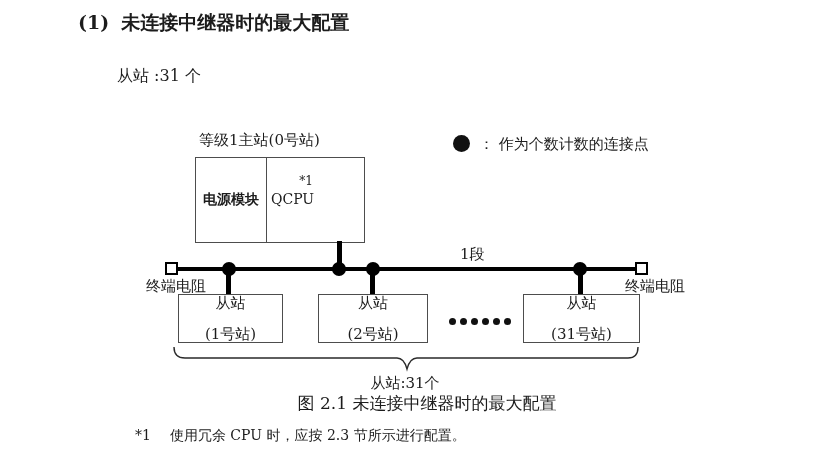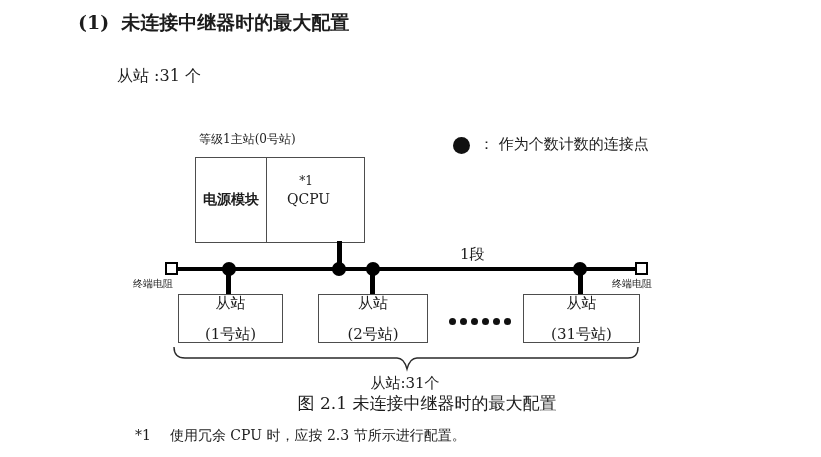--- a/index.html
+++ b/index.html
@@ -12,44 +12,44 @@
     overflow:hidden;
   }
   .abs{position:absolute;}
 
   
   .title-row{left:78px;top:12px;display:flex;font-weight:bold;font-size:19px;line-height:1.1;white-space:nowrap;}
   .title-marker{margin-right:12px;}
   .sub-line{left:117px;font-size:16px;white-space:nowrap;}
 
   
-  .master-label{left:199px;top:131px;font-size:12px;white-space:nowrap;}
+  .master-label{left:199px;top:131px;font-size:15px;white-space:nowrap;}
   .master-box{
     left:195px;top:157px;width:170px;height:86px;
     border:1px solid #4d4d4d;box-sizing:border-box;
     display:flex;background:#fff;
   }
   .mcell{box-sizing:border-box;font-size:14px;position:relative;}
   .mcell + .mcell{border-left:1px solid #4d4d4d;}
   .mcell-power{width:70px;display:flex;align-items:center;justify-content:center;font-weight:bold;}
   .mcell-qcpu{width:50px;}
   .qcpu-note{position:absolute;top:16px;right:3px;font-size:12px;}
-  .qcpu-label{position:absolute;top:33px;left:20px;}
+  .qcpu-label{position:absolute;top:33px;left:4px;}
   .mcell-pb{width:48px;display:flex;flex-direction:column;justify-content:center;padding-left:4px;line-height:1.15;}
 
   
-  .legend{left:453px;top:135px;display:flex;align-items:flex-end;white-space:nowrap;}
+  .legend{left:453px;top:135px;display:flex;align-items:flex-start;white-space:nowrap;}
   .legend-dot{width:17px;height:17px;border-radius:50%;background:#111;margin-right:9px;flex:0 0 auto;}
   .legend-text{font-size:15px;}
 
   
   .seg-label{left:460px;top:245px;font-size:15px;white-space:nowrap;}
   .bus{left:178px;top:267px;width:458px;height:4px;background:#000;}
   .term-sq{width:13px;height:13px;background:#fff;border:2px solid #000;box-sizing:border-box;top:262px;}
-  .term-label{font-size:10px;white-space:nowrap;top:277px;}
+  .term-label{font-size:15px;white-space:nowrap;top:277px;margin-left:13px;}
   .stub{width:5px;background:#000;}
   .bus-dot{width:14px;height:14px;border-radius:50%;background:#000;top:262px;}
 
   
   .slave-box{
     top:294px;height:49px;border:1px solid #4d4d4d;box-sizing:border-box;background:#fff;
     display:flex;flex-direction:column;align-items:center;justify-content:center;
     font-size:15px;line-height:1.25;text-align:center;gap:12px;
   }
   .ellipsis{left:449px;top:318px;display:flex;gap:4px;}

